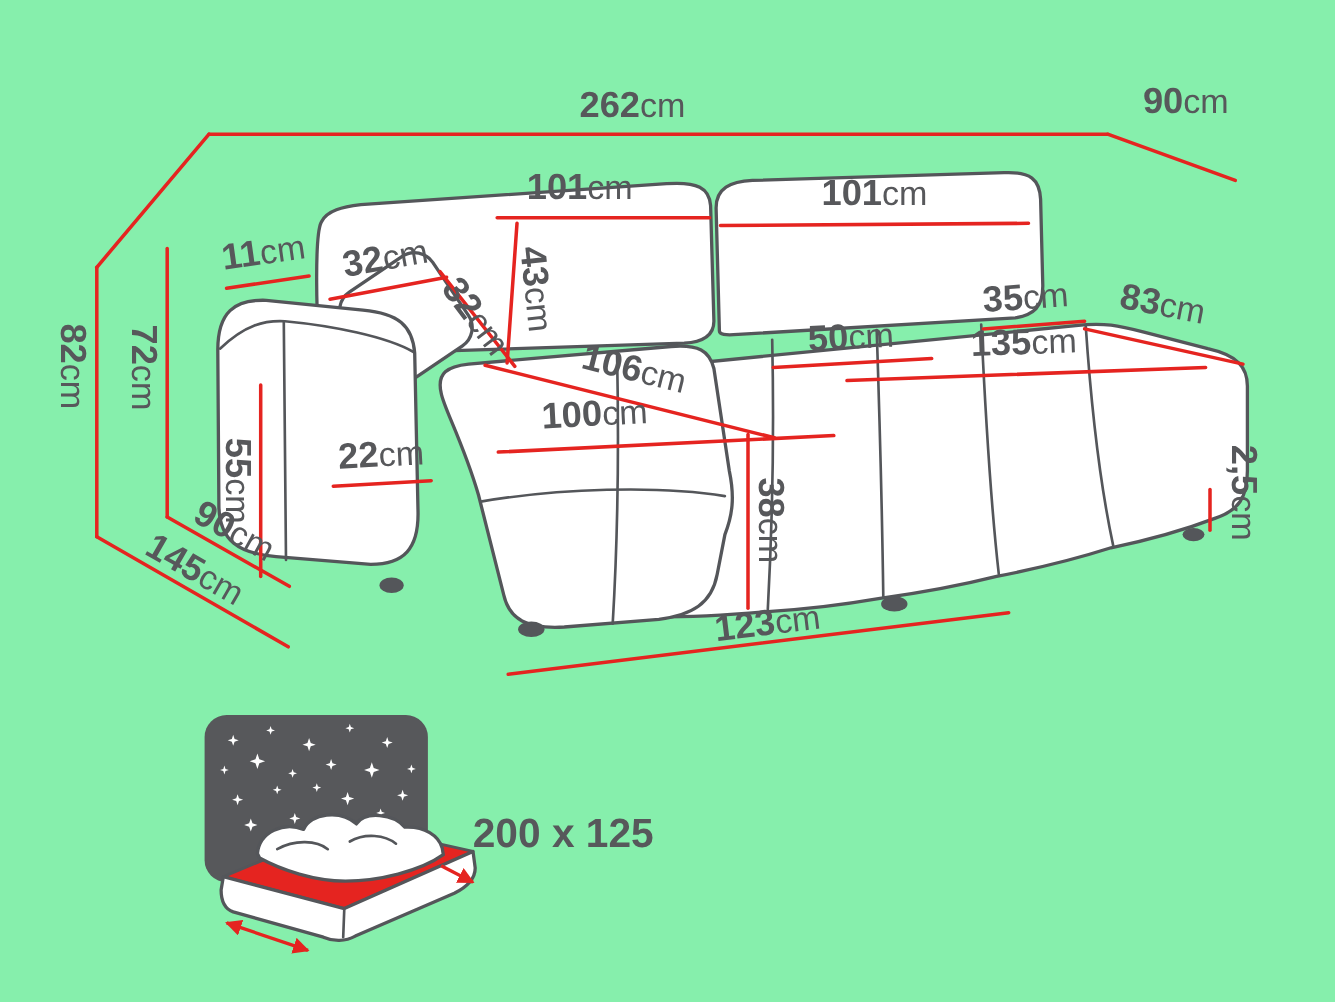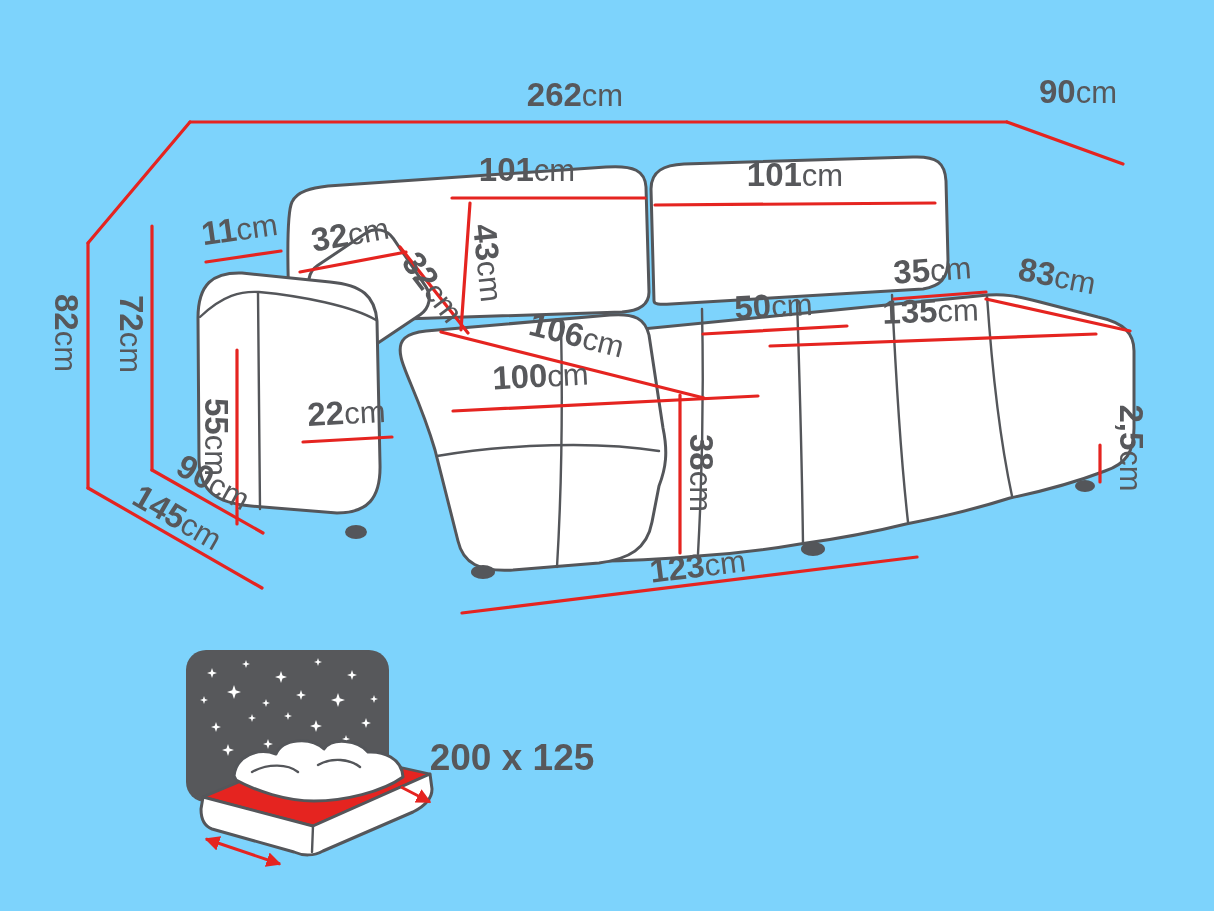--- a/index.html
+++ b/index.html
@@ -1,16 +1,16 @@
 <!DOCTYPE html>
 <html style="--accent: #e52420; --ink: #57585b; --line: #54565a;"><head>
 <meta charset="utf-8">
 <style>
   html,body{margin:0;padding:0;background:#fff;}
-  .canvas{position:relative;width:1214px;height:911px;background:#7dd3fc;overflow:hidden;}
+  .canvas{position:relative;width:1214px;height:911px;background:#86efac;overflow:hidden;}
   svg{display:block;}
   .dim{stroke:var(--accent,#e52420);stroke-width:3.2;fill:none;stroke-linecap:round;}
   .dimA{stroke:var(--accent,#e52420);stroke-width:3;fill:none;}
   .art{stroke:var(--line,#54565a);stroke-width:3;fill:#fff;stroke-linejoin:round;stroke-linecap:round;}
   .art2{stroke:var(--line,#54565a);stroke-width:2.4;fill:none;stroke-linejoin:round;stroke-linecap:round;}
   .leg{fill:var(--line,#54565a);stroke:none;}
   .panel{fill:var(--ink,#57585b);stroke:none;}
   .matTop{fill:var(--accent,#e52420);stroke:var(--line,#54565a);stroke-width:2.5;stroke-linejoin:round;}
   .accent-fill{fill:var(--accent,#e52420);}
   .star{fill:#ffffff;stroke:none;}

